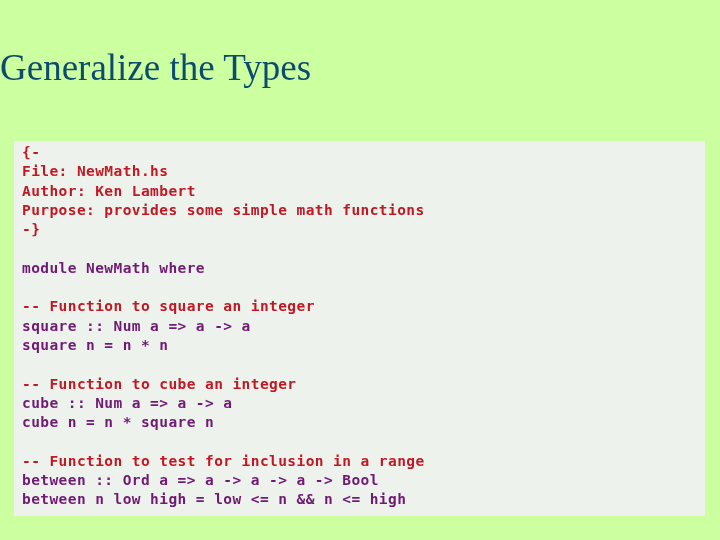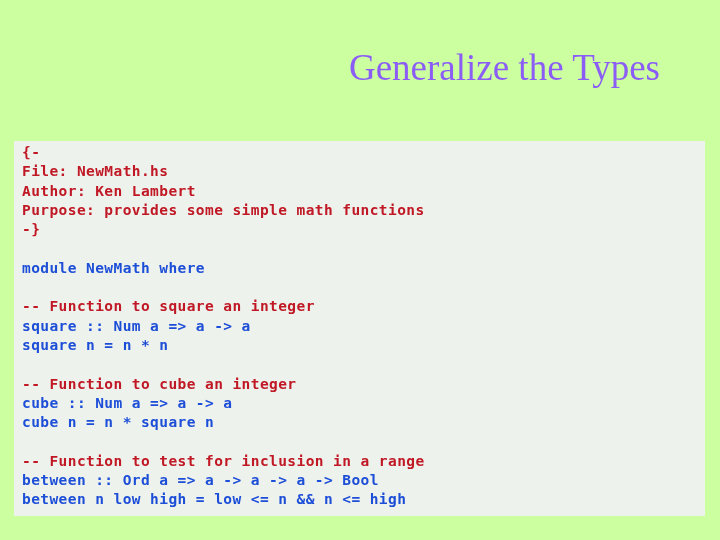--- a/index.html
+++ b/index.html
@@ -17,25 +17,25 @@
     position: relative;
     width: 720px;
     height: 540px;
     background: #ccffa0;
   }
   #slide-title {
     position: absolute;
     left: 0;
     top: 46px;
     width: 660px;
-    text-align: right;
+    text-align: left;
     font-family: "Liberation Serif", serif;
     font-size: 37px;
     line-height: 44px;
-    color: #8b5cf6;
+    color: #0c4a6e;
     letter-spacing: 0px;
     white-space: nowrap;
   }
   #content-panel {
     position: absolute;
     left: 14px;
     top: 141px;
     width: 691px;
     height: 375px;
     background: #eef2ec;
@@ -53,21 +53,21 @@
     line-height: 19.3px;
     font-weight: bold;
     white-space: pre;
     color: #000000;
     letter-spacing: 0.42px;
   }
   .cmt {
     color: #c01825;
   }
   .code {
-    color: #1d4ed8;
+    color: #701a75;
   }
   .ln {
     display: block;
     min-height: 19.3px;
   }
 </style>
 </head>
 <body>
 
 <div id="slide">

